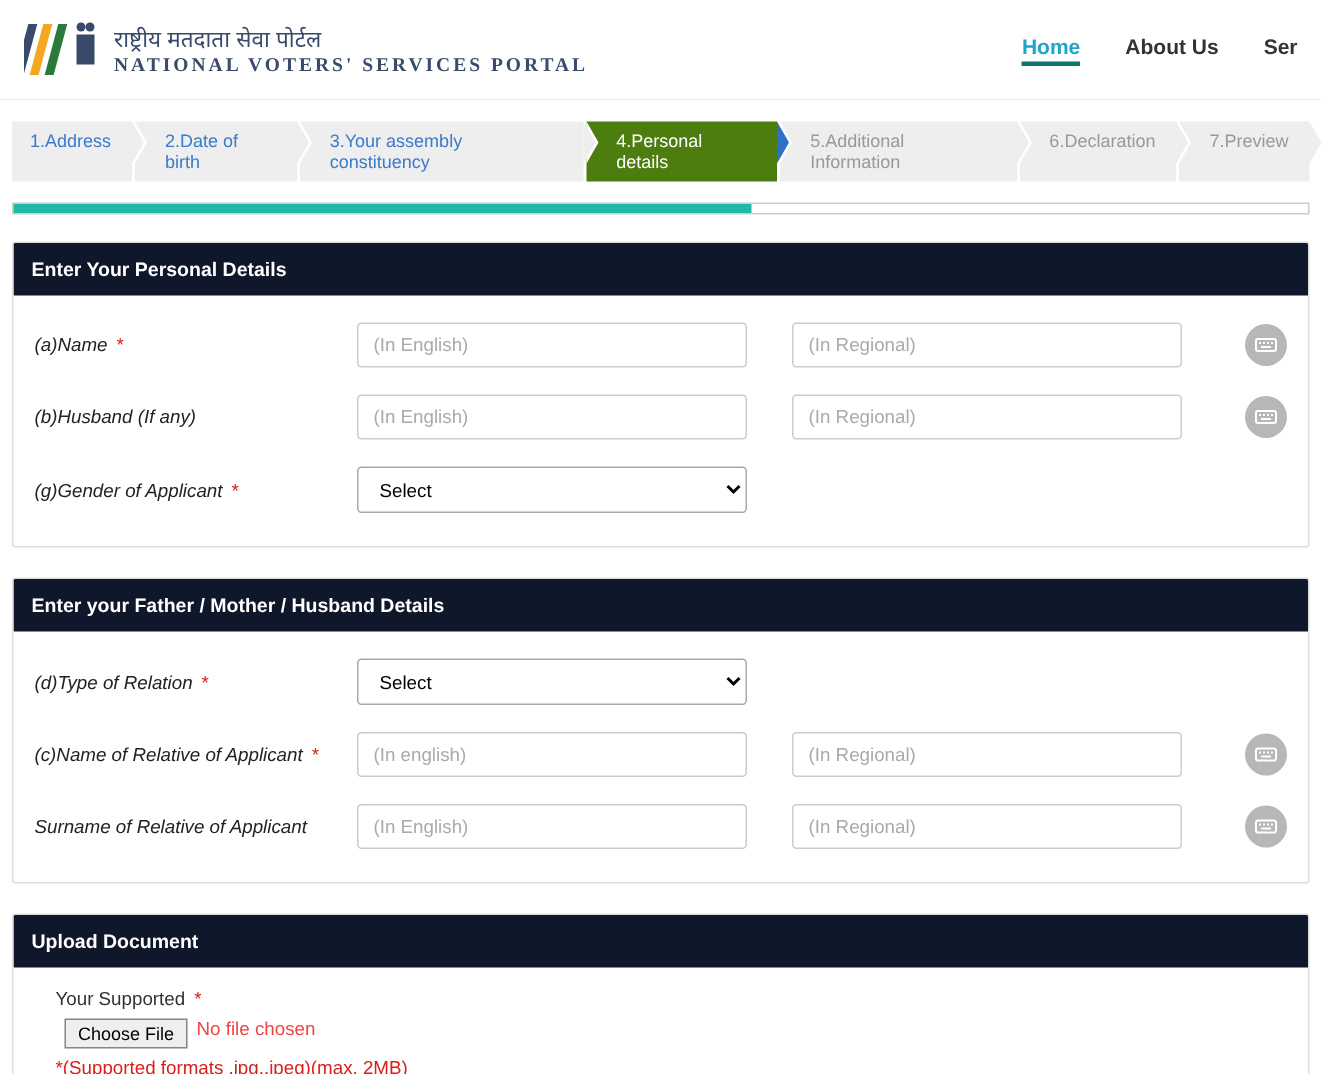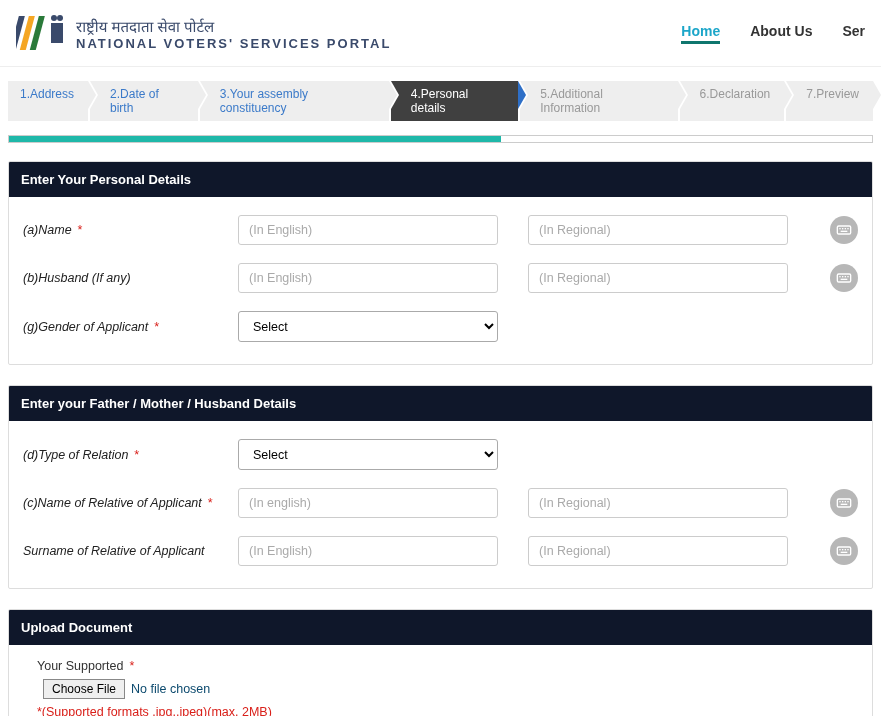--- a/index.html
+++ b/index.html
@@ -2,30 +2,30 @@
 <html><head>
 <meta charset="utf-8">
 <style>
   * { box-sizing: border-box; margin: 0; padding: 0; }
   body { font-family: Arial, Helvetica, sans-serif; font-size: 13px; color: #333; background: #fff; width: 881px; }
   .header { display: flex; align-items: center; padding: 8px 16px; border-bottom: 1px solid #eee; }
   .logo { display: flex; align-items: center; gap: 10px; margin-right: 35px; }
   .logo-icon { width: 50px; height: 50px; }
   .logo-text { display: flex; flex-direction: column; }
   .logo-hindi { font-size: 15px; color: #3a4a6b; font-weight: 500; }
-  .logo-eng { font-size: 13px; color: #3a4a6b; letter-spacing: 2px; font-weight: 600; }
+  .logo-eng { font-size: 13px; color: #3a4a6b; letter-spacing: 2px; font-weight: 600; font-family: Liberation Serif, serif; }
   .nav { margin-left: auto; display: flex; gap: 30px; font-size: 14px; font-weight: 600; }
   .nav-item { color: #333; cursor: pointer; }
   .nav-item.active { color: #1ca6c9; border-bottom: 3px solid #0f766e; padding-bottom: 2px; }
   
   .steps { display: flex; gap: 2px; padding: 14px 8px 8px; background: #fff; }
   .step { position: relative; background: #eeeeee; color: #999; font-size: 12px; padding: 6px 14px 6px 20px; cursor: pointer; }
   .step:first-child { padding-left: 12px; }
   .step.done { color: #3b7ac9; }
-  .step.active { background: #404040; color: #fff; }
+  .step.active { background: #4d7c0f; color: #fff; }
   .step::after {
     content: ""; position: absolute; right: -8px; top: 0; width: 0; height: 0;
     border-top: 14px solid transparent; border-bottom: 14px solid transparent;
     border-left: 8px solid #eeeeee; z-index: 2;
   }
   .step.active::after { border-left-color: #2e6fc7; }
   .step::before {
     content: ""; position: absolute; left: 0; top: 0; width: 0; height: 0;
     border-top: 14px solid transparent; border-bottom: 14px solid transparent;
     border-left: 8px solid #fff; z-index: 1;
@@ -44,23 +44,23 @@
   .field-en { flex: 0 0 260px; }
   .spacer { flex: 0 0 30px; }
   .field-rg { flex: 0 0 260px; }
   .input { width: 100%; padding: 7px 10px; border: 1px solid #ccc; border-radius: 3px; font-size: 12.5px; color: #555; }
   .input::placeholder { color: #aaa; }
   .select { width: 100%; padding: 6px 10px; border: 1px solid #aaa; border-radius: 3px; font-size: 12.5px; background: #fff; height: 31px; }
   .kbd-btn { width: 28px; height: 28px; border-radius: 50%; background: #b7b7b7; display: flex; align-items: center; justify-content: center; margin-left: auto; cursor: pointer; }
   .kbd-btn svg { width: 16px; height: 16px; fill: #fff; }
 
   .upload-label { font-size: 12.5px; padding: 0 0 6px 14px; display:flex; align-items:center; gap:4px; }
-  .file-row { padding: 0 0 6px 20px; display:flex; align-items:center; gap:6px; font-size:12.5px; }
+  .file-row { padding: 0 0 6px 20px; display:flex; align-items:flex-start; gap:6px; font-size:12.5px; }
   .file-btn { border: 1px solid #888; background: #efefef; padding: 2px 8px; font-size: 12px; cursor: pointer; }
-  .file-status { color: #0c4a6e; }
+  .file-status { color: #ef4444; }
   .hint { color: #d9201a; font-size: 12.5px; padding: 0 0 10px 14px; }
 </style>
 </head>
 <body>
 
 <div class="header">
   <div class="logo">
     <div class="logo-icon">
       <svg viewBox="0 0 50 50">
         <rect x="5" y="8" width="6" height="34" fill="#3a4a6b" transform="skewX(-15)"></rect>

